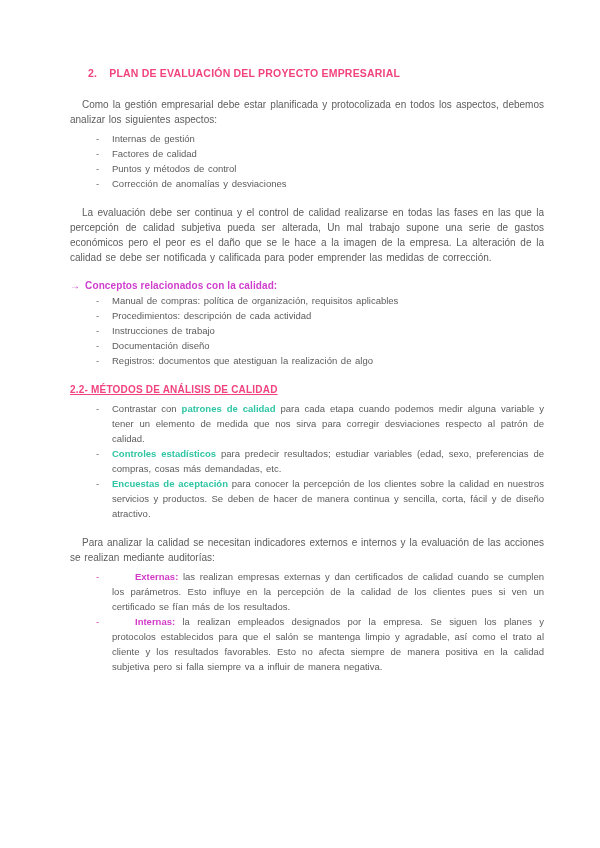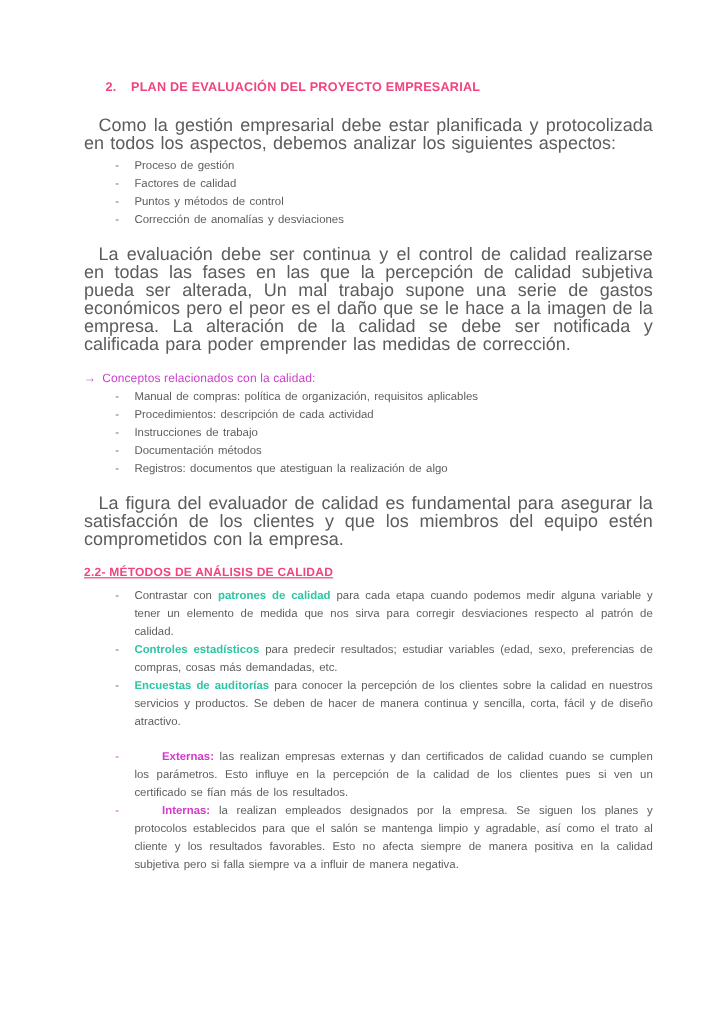--- a/index.html
+++ b/index.html
@@ -19,40 +19,40 @@
   .title {
     font-size: 10.5px;
     line-height: 15px;
     font-weight: bold;
     color: #f1437f;
     margin: 0 0 16px 18px;
     letter-spacing: 0.2px;
   }
   .title .t-num { margin-right: 12px; }
   .para {
-    font-size: 15px;
+    font-size: 10px;
     line-height: 15px;
     color: #5c5c5c;
     text-align: justify;
     text-indent: 12px;
     margin: 0 0 13px 0;
     word-spacing: 1px;
   }
   .para.tight { margin-bottom: 4px; }
   .list { margin: 0 0 14px 26px; }
   .li { display: flex; font-size: 9.5px; line-height: 15px; color: #5c5c5c; }
   .dash { flex: 0 0 16px; color: #6a6a6a; }
   .dash.magenta { color: #d23bc8; }
   .li-text { flex: 1; text-align: justify; word-spacing: 1px; }
   .hl-teal { color: #2ec5a4; font-weight: bold; }
   .hl-magenta { color: #d23bc8; font-weight: bold; margin-left: 23px; }
   .magenta-heading {
     font-size: 10px;
     line-height: 15px;
-    font-weight: normal;
+    font-weight: bold;
     color: #ce3ecd;
     margin: 0 0 0 0;
     letter-spacing: 0.1px;
   }
   .magenta-heading .arrow { margin-right: 5px; }
   .pink-heading {
     font-size: 10px;
     line-height: 15px;
     font-weight: bold;
     color: #f1437f;
@@ -68,21 +68,21 @@
 
   <h1 class="title">
     <span class="t-num">2.</span><span>PLAN DE EVALUACIÓN DEL PROYECTO EMPRESARIAL</span>
   </h1>
 
   <p class="para tight">Como la gestión empresarial debe estar planificada y protocolizada en todos los aspectos, debemos analizar los siguientes aspectos:</p>
 
   <div class="list">
     <div class="li">
       <span class="dash">-</span>
-      <span class="li-text">Proceso de gestión</span>
+      <span class="li-text">Internas de gestión</span>
     </div>
     <div class="li">
       <span class="dash">-</span>
       <span class="li-text">Factores de calidad</span>
     </div>
     <div class="li">
       <span class="dash">-</span>
       <span class="li-text">Puntos y métodos de control</span>
     </div>
     <div class="li">
@@ -105,48 +105,48 @@
     <div class="li">
       <span class="dash">-</span>
       <span class="li-text">Procedimientos: descripción de cada actividad</span>
     </div>
     <div class="li">
       <span class="dash">-</span>
       <span class="li-text">Instrucciones de trabajo</span>
     </div>
     <div class="li">
       <span class="dash">-</span>
-      <span class="li-text">Documentación métodos</span>
+      <span class="li-text">Documentación diseño</span>
     </div>
     <div class="li">
       <span class="dash">-</span>
       <span class="li-text">Registros: documentos que atestiguan la realización de algo</span>
     </div>
   </div>
 
-  <p class="para">La figura del evaluador de calidad es fundamental para asegurar la satisfacción de los clientes y que los miembros del equipo estén comprometidos con la empresa.</p>
 
   <h2 class="pink-heading">2.2- MÉTODOS DE ANÁLISIS DE CALIDAD</h2>
 
   <div class="list">
     <div class="li">
       <span class="dash">-</span>
       <span class="li-text"><span>Contrastar con </span><span class="hl-teal">patrones de calidad</span><span> para cada etapa cuando podemos medir alguna variable y tener un elemento de medida que nos sirva para corregir desviaciones respecto al patrón de calidad.</span></span>
     </div>
     <div class="li">
       <span class="dash">-</span>
       <span class="li-text"><span></span><span class="hl-teal">Controles estadísticos</span><span> para predecir resultados; estudiar variables (edad, sexo, preferencias de compras, cosas más demandadas, etc.</span></span>
     </div>
     <div class="li">
       <span class="dash">-</span>
-      <span class="li-text"><span></span><span class="hl-teal">Encuestas de auditorías</span><span> para conocer la percepción de los clientes sobre la calidad en nuestros servicios y productos. Se deben de hacer de manera continua y sencilla, corta, fácil y de diseño atractivo.</span></span>
+      <span class="li-text"><span></span><span class="hl-teal">Encuestas de aceptación</span><span> para conocer la percepción de los clientes sobre la calidad en nuestros servicios y productos. Se deben de hacer de manera continua y sencilla, corta, fácil y de diseño atractivo.</span></span>
     </div>
   </div>
 
 
+  <p class="para tight">Para analizar la calidad se necesitan indicadores externos e internos y la evaluación de las acciones se realizan mediante auditorías:</p>
 
   <div class="list">
     <div class="li">
       <span class="dash magenta">-</span>
       <span class="li-text"><span class="hl-magenta">Externas:</span><span> las realizan empresas externas y dan certificados de calidad cuando se cumplen los parámetros. Esto influye en la percepción de la calidad de los clientes pues si ven un certificado se fían más de los resultados.</span></span>
     </div>
     <div class="li">
       <span class="dash magenta">-</span>
       <span class="li-text"><span class="hl-magenta">Internas:</span><span> la realizan empleados designados por la empresa. Se siguen los planes y protocolos establecidos para que el salón se mantenga limpio y agradable, así como el trato al cliente y los resultados favorables. Esto no afecta siempre de manera positiva en la calidad subjetiva pero si falla siempre va a influir de manera negativa.</span></span>
     </div>

